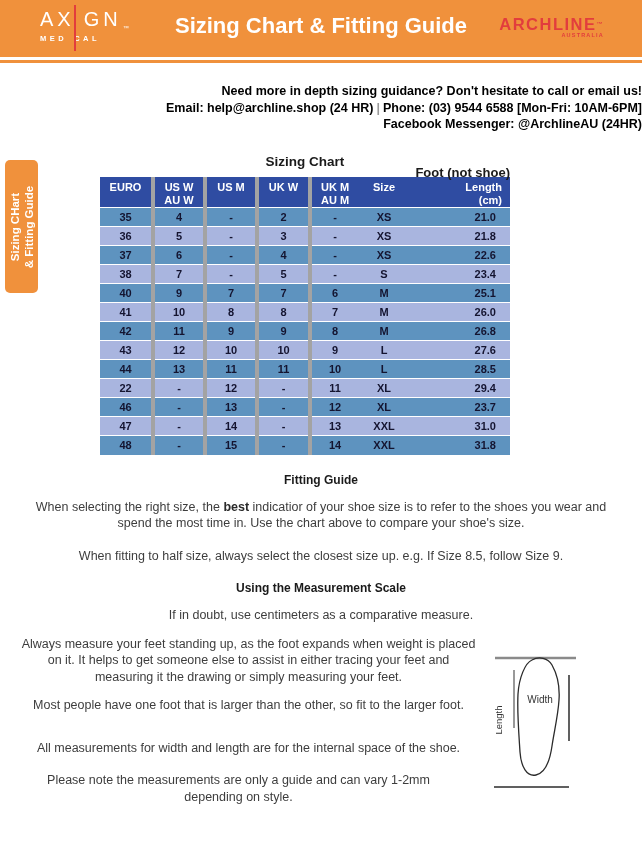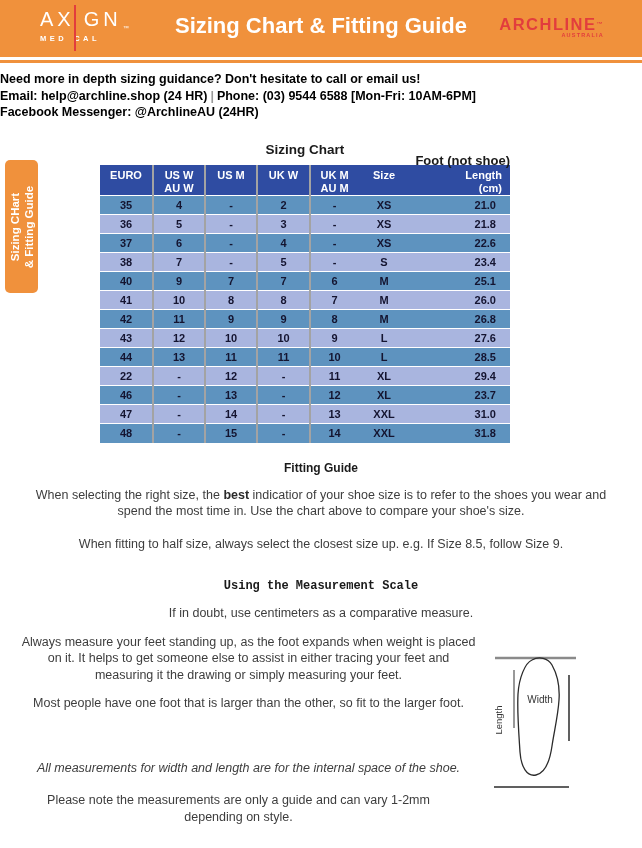--- a/index.html
+++ b/index.html
@@ -29,21 +29,21 @@
     position: absolute; left: 50%; top: 13px; transform: translateX(-50%);
     color: #fff; font-weight: bold; font-size: 22px; white-space: nowrap;
   }
 
   .archline { position: absolute; right: 38px; top: 16px; color: #E23D3D; text-align: right; }
   .archline-name { font-size: 16.5px; font-weight: bold; letter-spacing: 1.5px; line-height: 16px; }
   .archline-tm { font-size: 6px; vertical-align: top; }
   .archline-sub { font-size: 5.5px; letter-spacing: 1.2px; font-weight: bold; margin-top: 0px; }
 
   
-  .contact { margin-top: 8px; text-align: left; font-weight: bold; font-size: 12.5px; line-height: 16.5px; color: #000; }
+  .contact { margin-top: 20px; text-align: right; font-weight: bold; font-size: 12.5px; line-height: 16.5px; color: #000; }
   .contact .pipe { color: #9a9a9a; padding: 0 3px; }
 
   
   .side-tab {
     position: absolute; left: 5px; top: 160px; width: 33px; height: 133px;
     background: #F0913C; border-radius: 5px;
   }
   .side-tab-text {
     position: absolute; top: 50%; left: 50%;
     transform: translate(-50%, -50%) rotate(-90deg);
@@ -65,32 +65,32 @@
   table.sizing th {
     background: #2F4CA2; color: #fff; font-size: 11px; font-weight: bold;
     vertical-align: top; padding-top: 4px; height: 31px; line-height: 13px; text-align: center;
   }
   table.sizing th.num-h { text-align: right; padding-right: 8px; }
   table.sizing td {
     font-size: 11px; font-weight: bold; text-align: center; height: 19px;
     color: #141430; border-top: 1.5px solid #ffffff; line-height: 12px;
   }
   table.sizing td.num { text-align: right; padding-right: 14px; }
-  table.sizing .sep { border-right: 2px solid #a3a3a3; }
+  table.sizing .sep { border-right: 4px solid #a3a3a3; }
   table.sizing tbody tr:nth-child(odd) td { background: #5E93BF; }
   table.sizing tbody tr:nth-child(even) td { background: #A9B5DF; }
 
   
   .section-heading { text-align: center; font-weight: bold; font-size: 12px; color: #1a1a1a; }
   .h-fitting { margin-top: 18px; }
-  .h-measure { margin-top: 27px; font-family: Liberation Mono, monospace; }
+  .h-measure { margin-top: 17px; }
   .body-text { margin-left: 20px; margin-right: 20px; font-size: 12.5px; color: #3d3d3d; line-height: 16.5px; text-align: center; }
   .mt12 { margin-top: 12px; }
   .mt16 { margin-top: 16px; }
-  .mt48 { margin-top: 48px; font-style: italic; }
+  .mt48 { margin-top: 26px; }
   .narrow { margin-right: 165px; }
   .narrow2 { margin-right: 185px; }
   .body-text b { color: #2b2b2b; }
 
   
   .foot-diagram { position: absolute; left: 492px; top: 648px; width: 100px; height: 148px; }
 </style>
 </head>
 <body>
 

